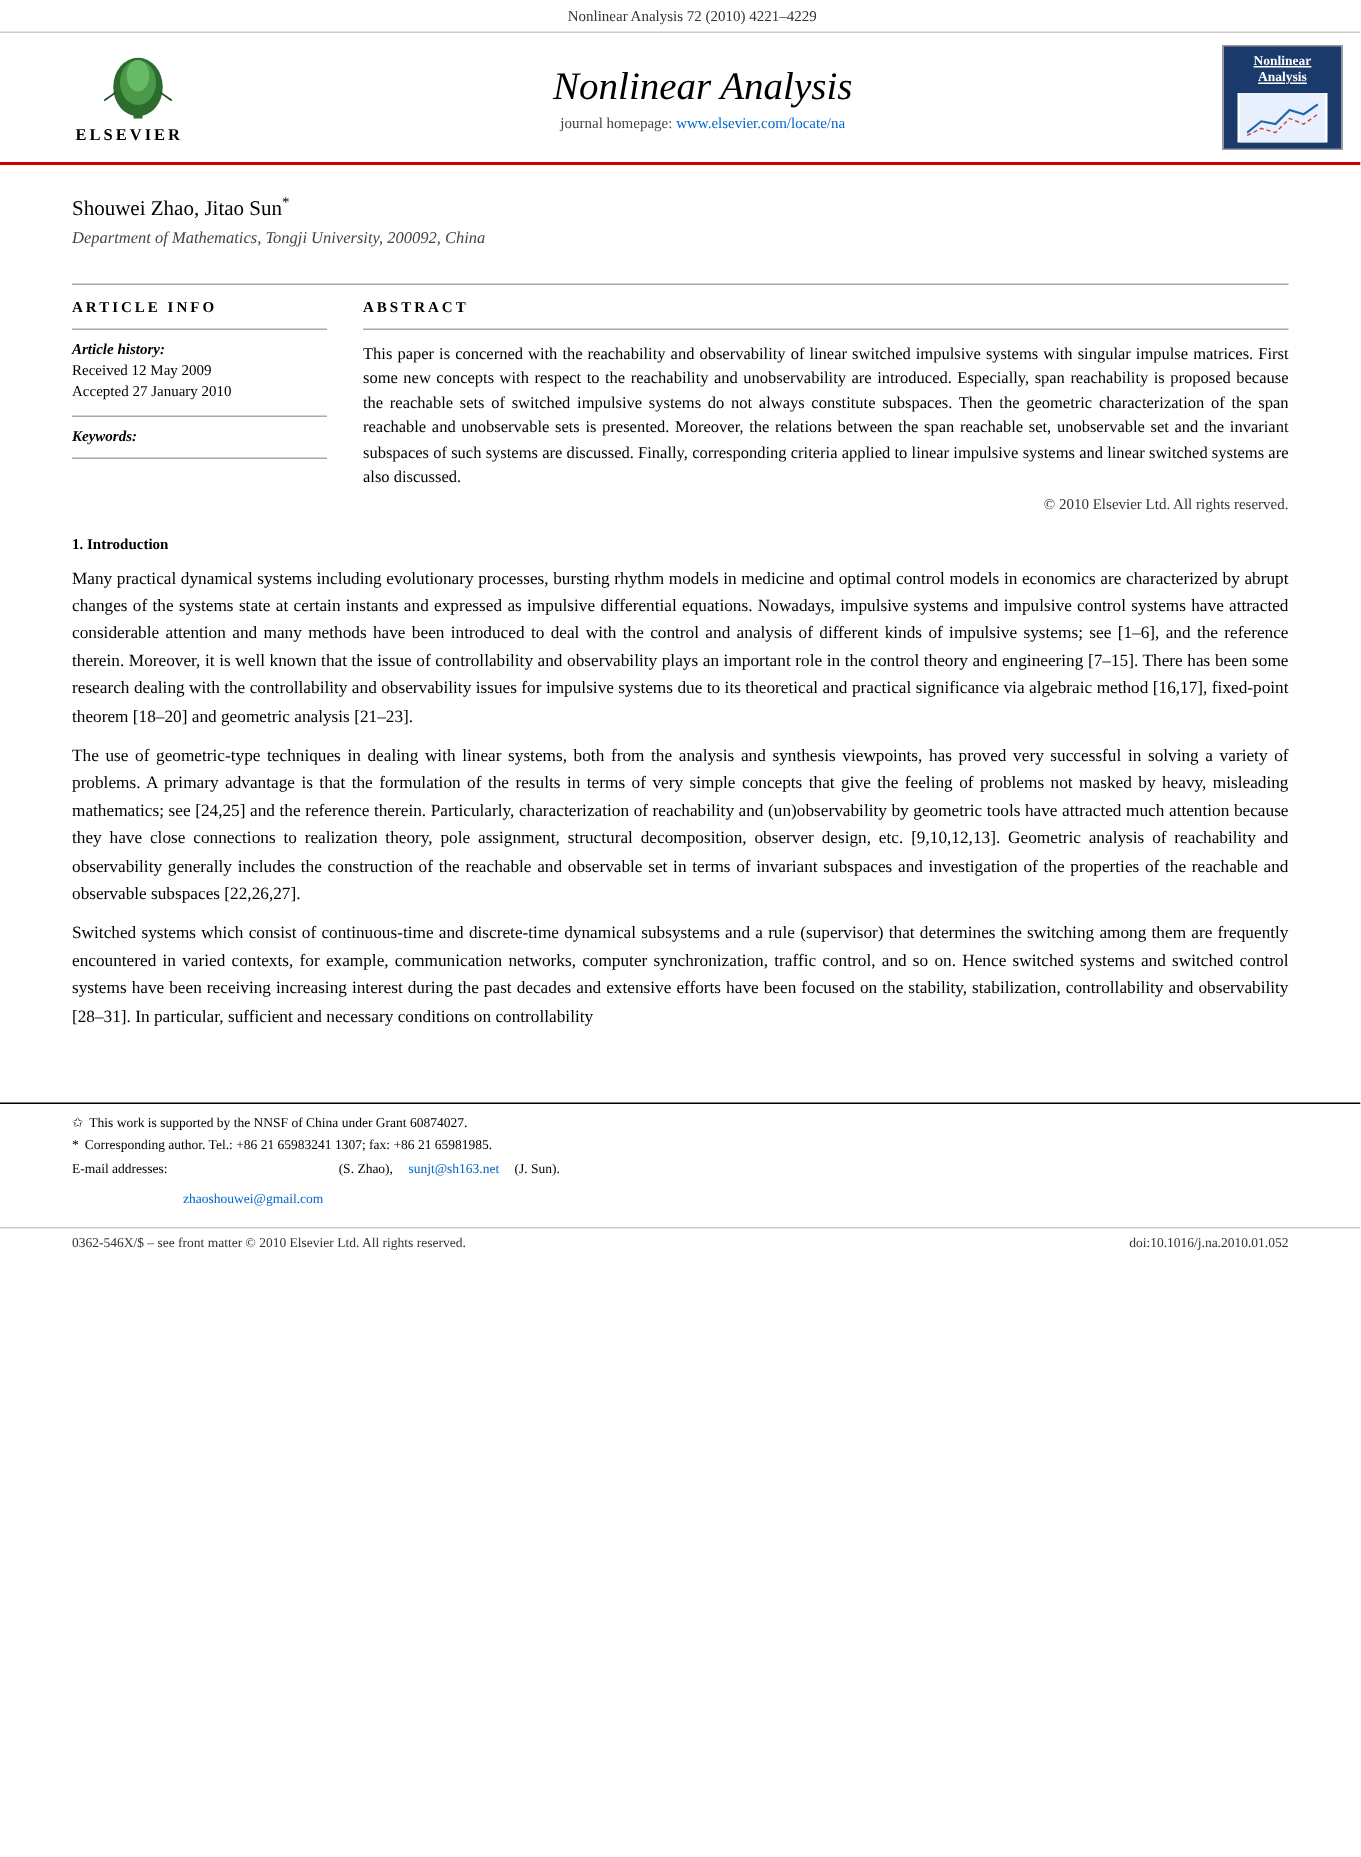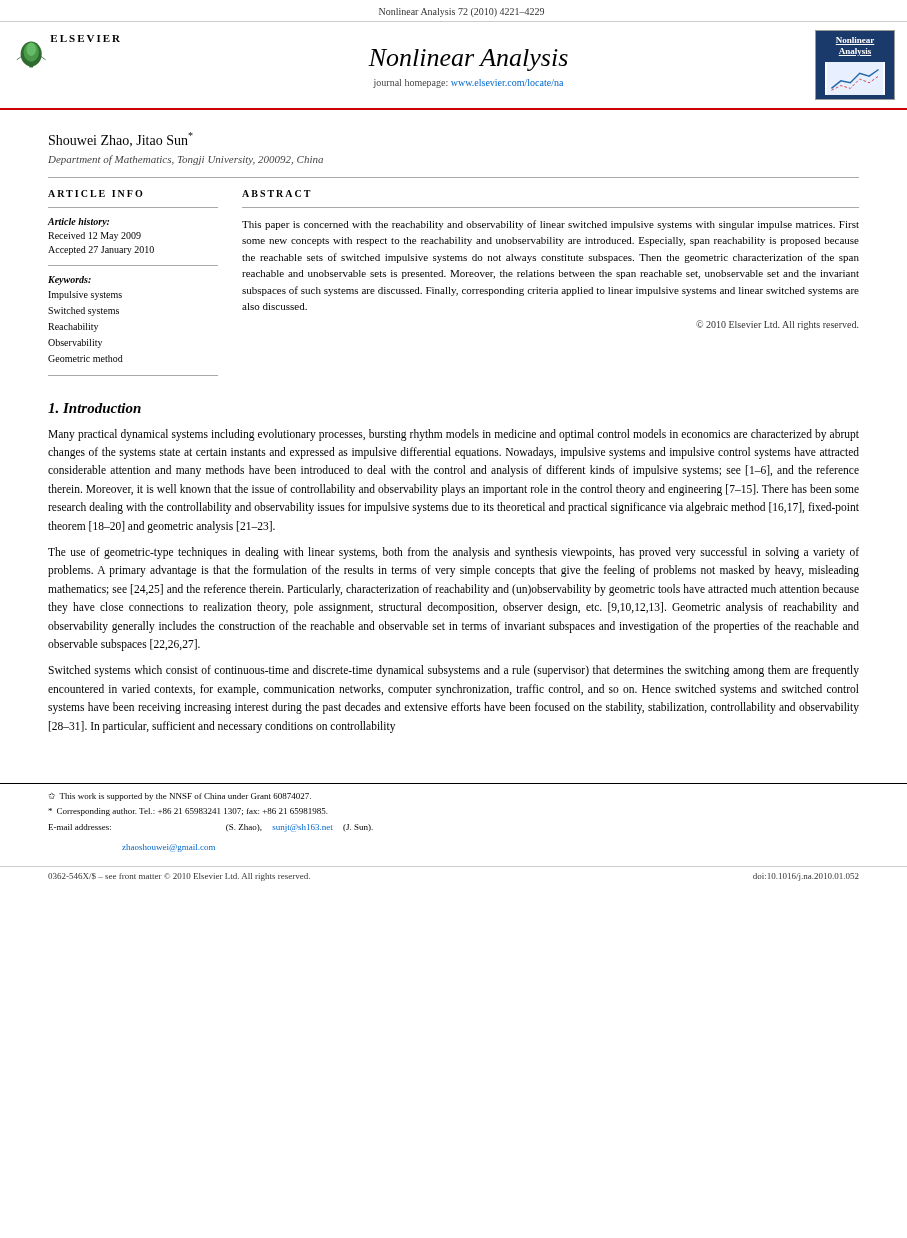--- a/index.html
+++ b/index.html
@@ -27,22 +27,22 @@
       align-items: center;
       justify-content: space-between;
       border-bottom: 2px solid #c00;
       padding: 8px 12px;
     }
 
     .elsevier-logo {
       width: 110px;
       height: 70px;
       display: flex;
-      flex-direction: row;
-      align-items: flex-start;
+      flex-direction: column;
+      align-items: flex-end;
       justify-content: center;
     }
 
     .elsevier-tree {
       width: 60px;
       height: 48px;
     }
 
     .elsevier-text {
       font-size: 11px;
@@ -129,21 +129,21 @@
     }
 
     .authors sup {
       font-size: 10px;
     }
 
     .affiliation {
       font-size: 11px;
       font-style: italic;
       color: #444;
-      margin-bottom: 12px;
+      margin-bottom: 24px;
     }
 
     
     .hr-thin {
       border: none;
       border-top: 1px solid #aaa;
       margin: 8px 0;
     }
 
     
@@ -204,25 +204,24 @@
 
     .copyright-line {
       font-size: 10px;
       color: #333;
       text-align: right;
       margin-top: 4px;
     }
 
     
     .section-heading {
-      font-size: 15px;
+      font-size: 10px;
       font-weight: bold;
       color: #000;
       margin: 16px 0 8px 0;
-      font-style: italic;
     }
 
     .body-text {
       font-size: 11.5px;
       line-height: 1.6;
       color: #000;
       text-align: justify;
       margin-bottom: 8px;
     }
 
@@ -325,27 +324,20 @@
       <div class="article-info-group">
         <div class="info-heading">Article history:</div>
         <div class="info-value">Received 12 May 2009</div>
         <div class="info-value">Accepted 27 January 2010</div>
       </div>
 
       <hr class="hr-thin">
 
       <div class="article-info-group">
         <div class="info-heading">Keywords:</div>
-        <div class="keywords-list">
-          <div>Impulsive systems</div>
-          <div>Switched systems</div>
-          <div>Reachability</div>
-          <div>Observability</div>
-          <div>Geometric method</div>
-        </div>
       </div>
 
       <hr class="hr-thin">
     </div>
 
     <div class="col-right">
       <div class="section-label">ABSTRACT</div>
       <hr class="hr-thin">
       <p class="abstract-text">This paper is concerned with the reachability and observability of linear switched impulsive systems with singular impulse matrices. First some new concepts with respect to the reachability and unobservability are introduced. Especially, span reachability is proposed because the reachable sets of switched impulsive systems do not always constitute subspaces. Then the geometric characterization of the span reachable and unobservable sets is presented. Moreover, the relations between the span reachable set, unobservable set and the invariant subspaces of such systems are discussed. Finally, corresponding criteria applied to linear impulsive systems and linear switched systems are also discussed.</p>
       <div class="copyright-line">© 2010 Elsevier Ltd. All rights reserved.</div>

